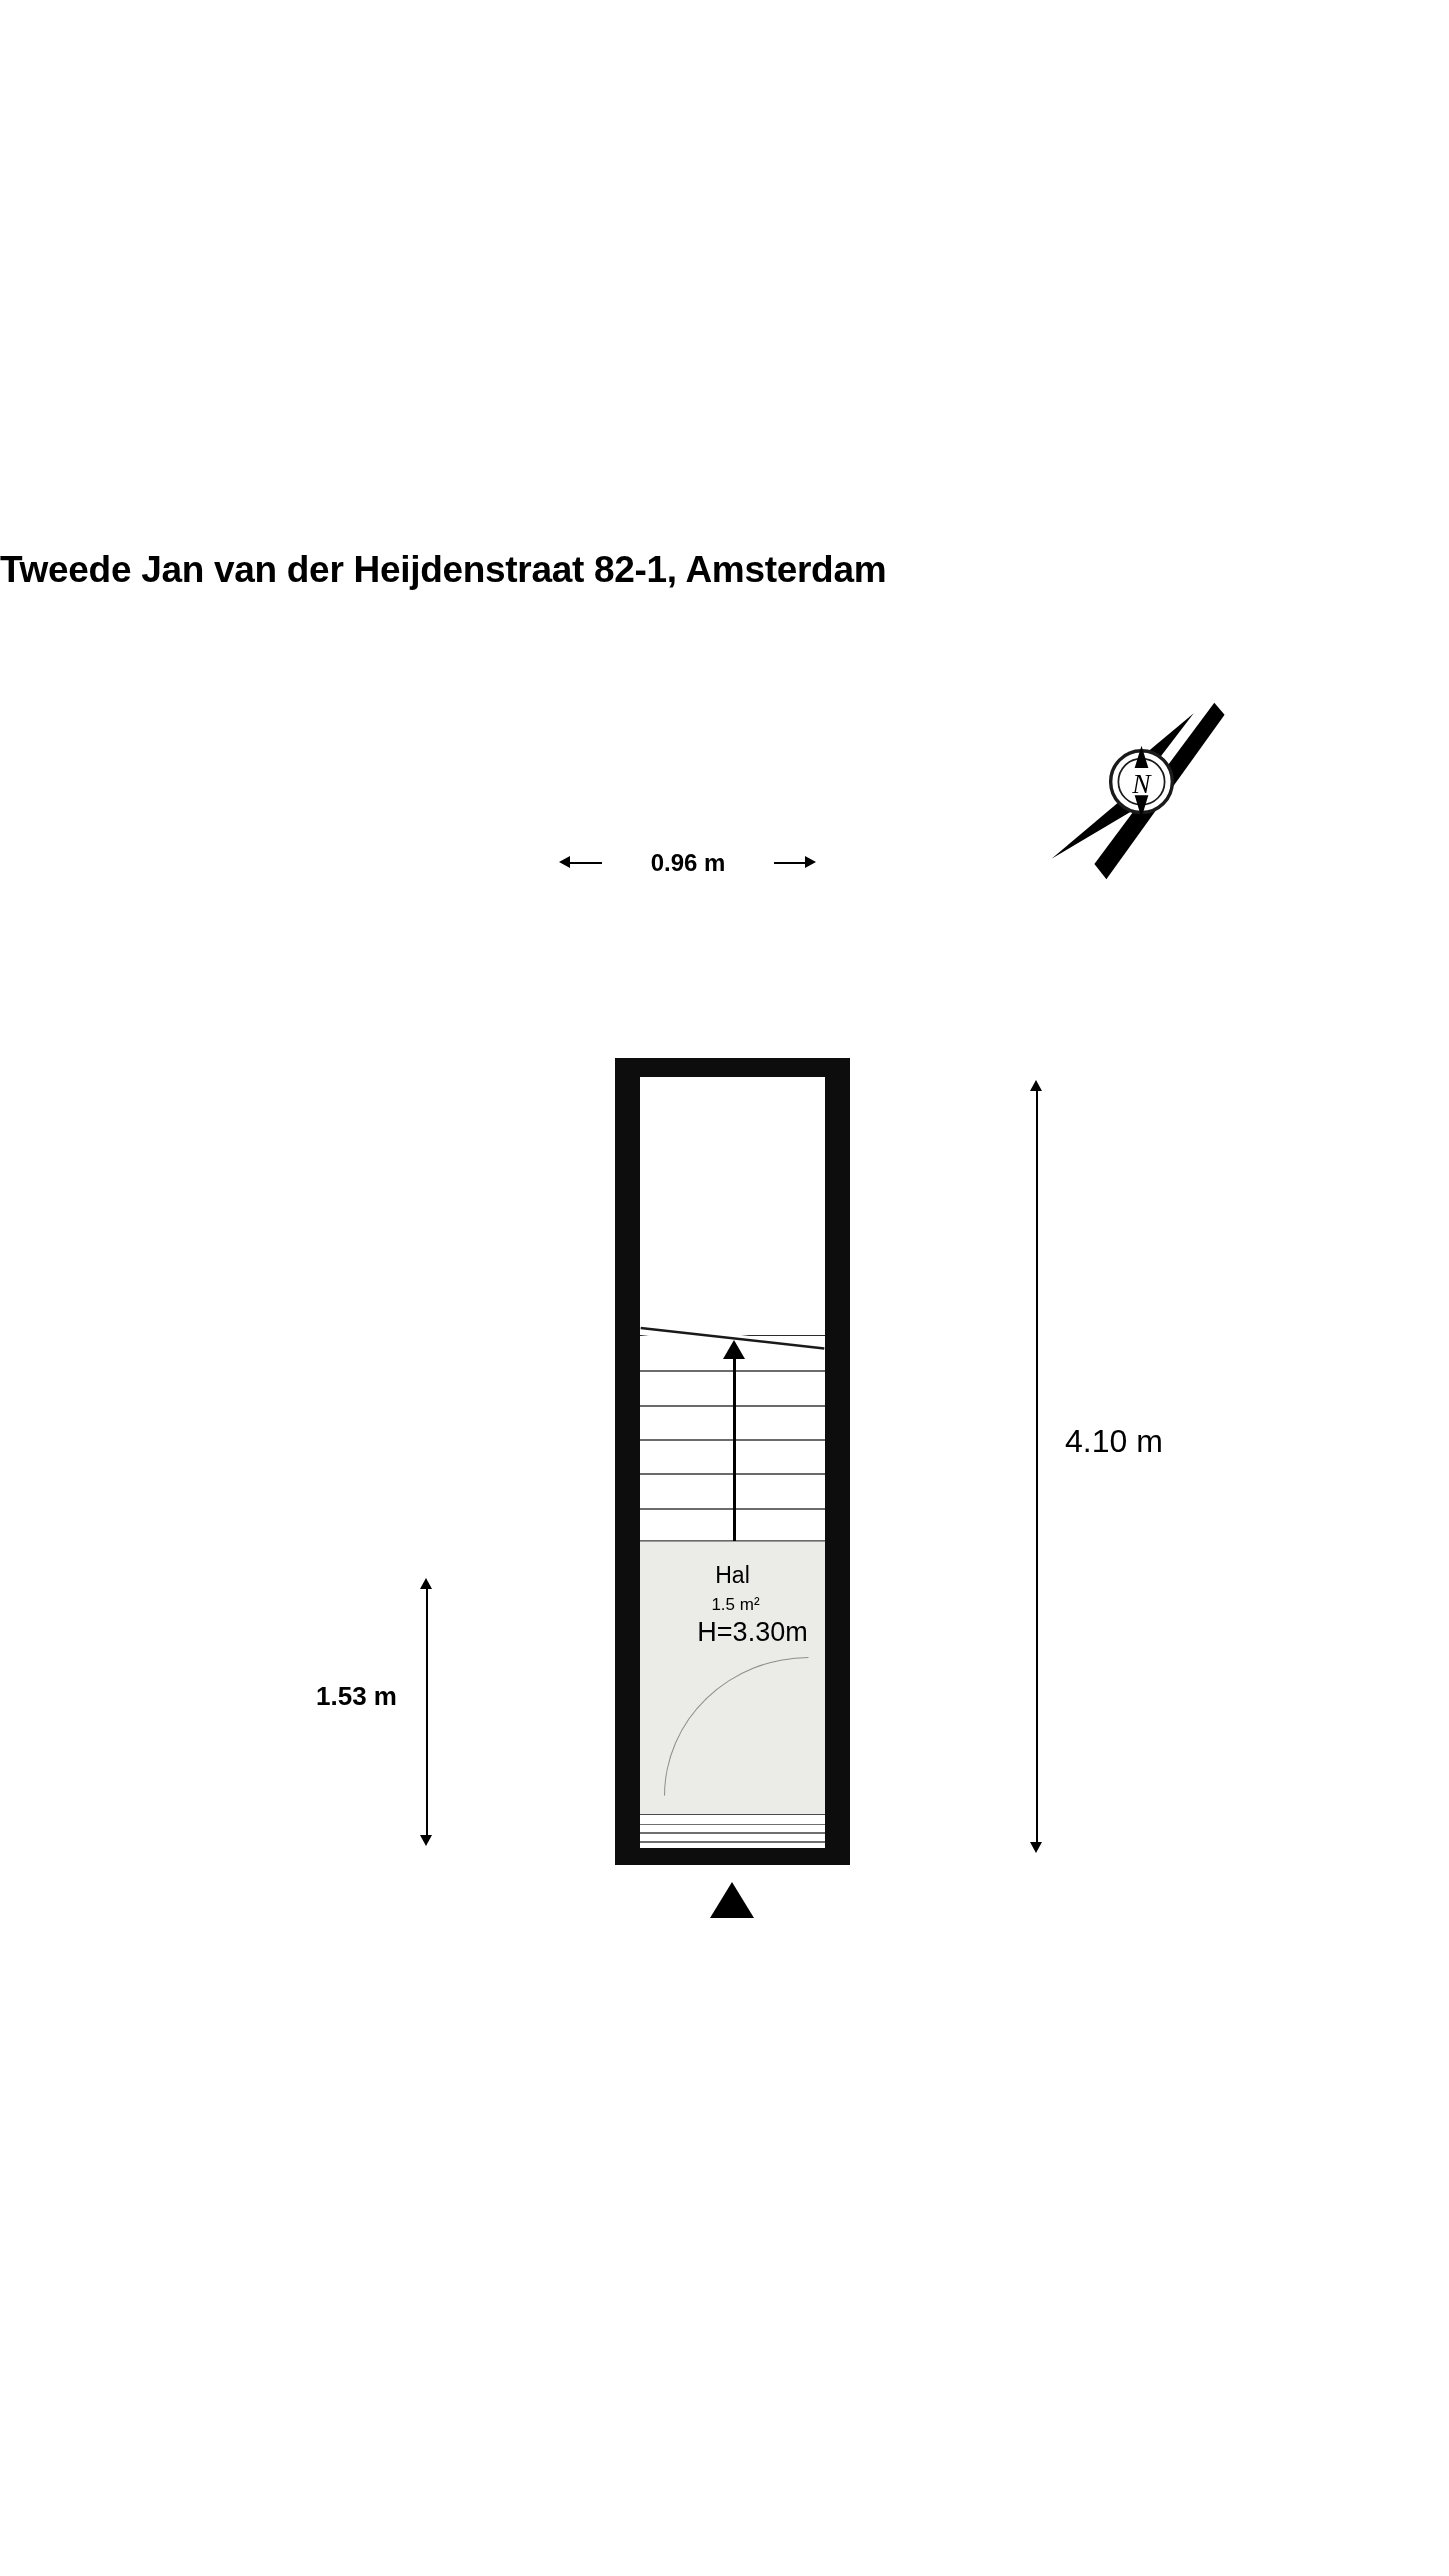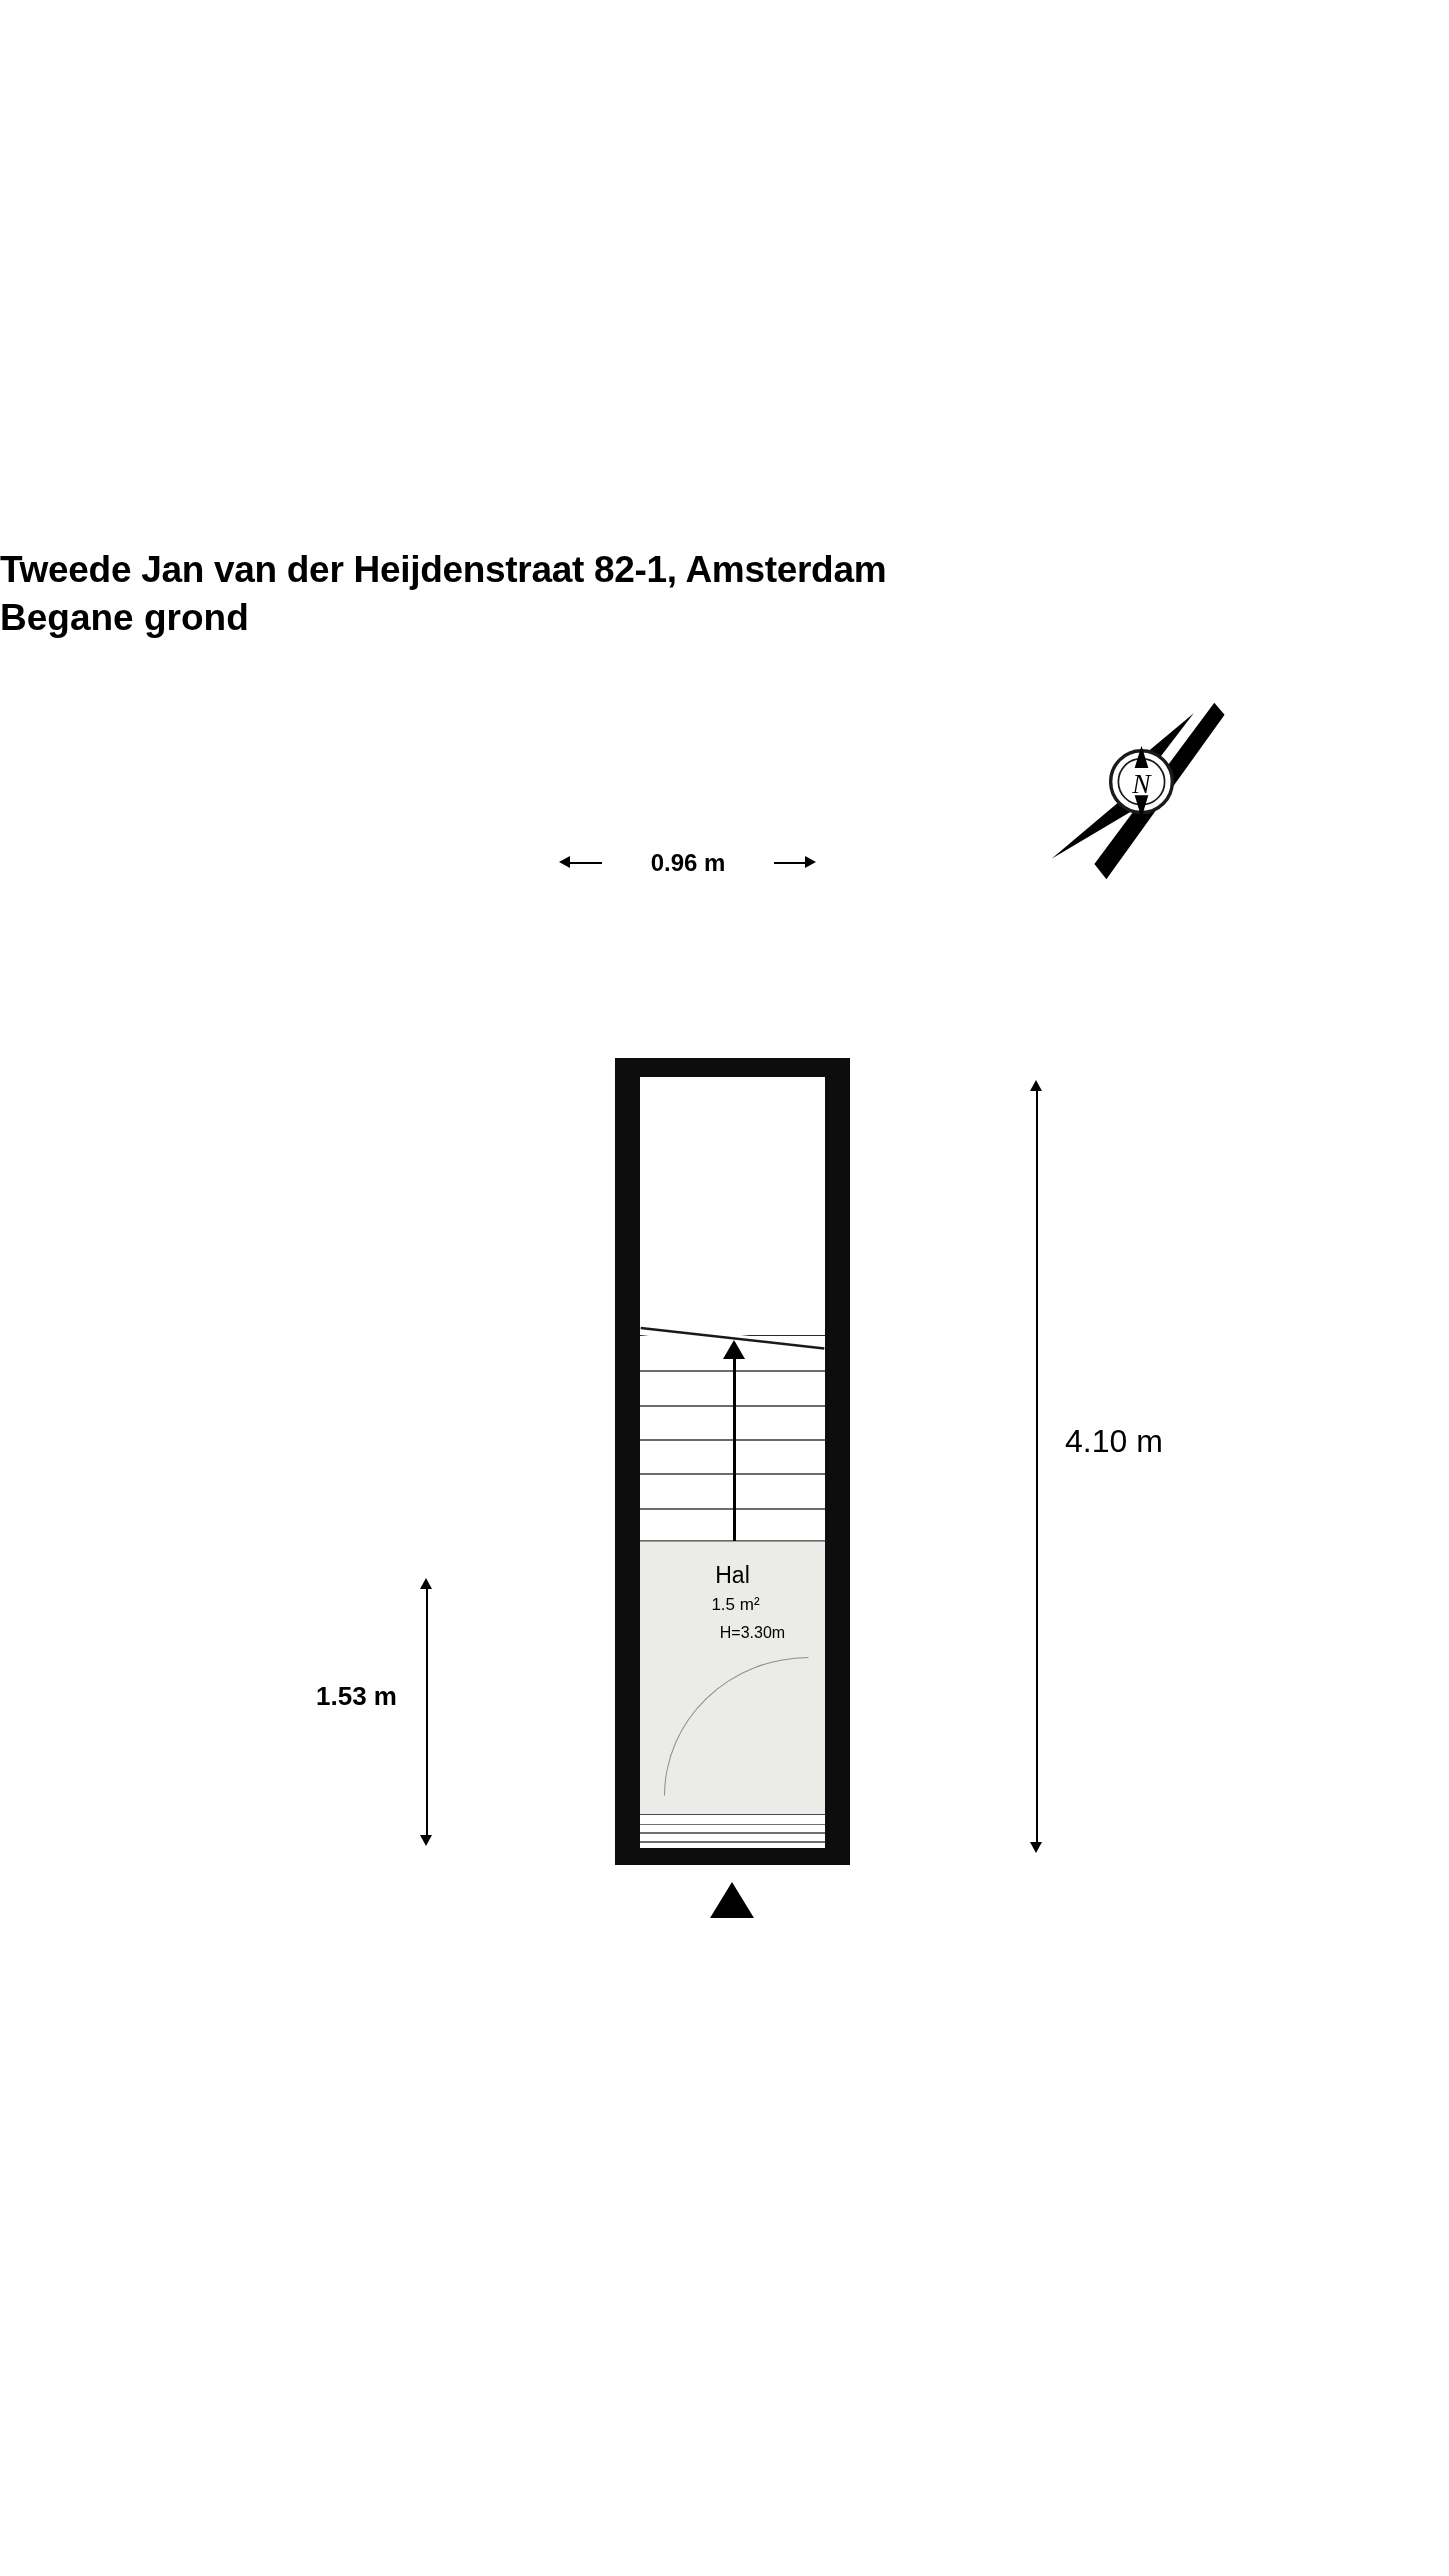--- a/index.html
+++ b/index.html
@@ -176,21 +176,21 @@
   .room-name {
     font-size: 23px;
     line-height: 29px;
   }
   .room-area {
     font-size: 17px;
     line-height: 29px;
     margin-left: 6px;
   }
   .room-height {
-    font-size: 16px;
+    font-size: 27px;
     line-height: 27.5px;
     padding-left: 40px;
   }
   
   #door-swing {
     position: absolute;
     left: 24px;
     top: 580px;
     width: 143px;
     height: 137px;
@@ -276,21 +276,20 @@
     white-space: nowrap;
     text-align: right;
     font-weight: bold;
   }
 </style>
 </head>
 <body>
 
 <div id="title-block">
   <div id="title-line1">Tweede Jan van der Heijdenstraat 82-1, Amsterdam</div>
-  <div id="title-line2">Begane grond</div>
 </div>
 
 <div id="compass">
   <svg width="197" height="197" viewBox="0 0 230 230">
 
     <polygon points="200,8 212,22 74,214 60,196" fill="#000"></polygon>
 
     <polygon points="112,104 128,120 10,190" fill="#000"></polygon>
 
     <polygon points="118,96 102,82 176,20" fill="#000"></polygon>

